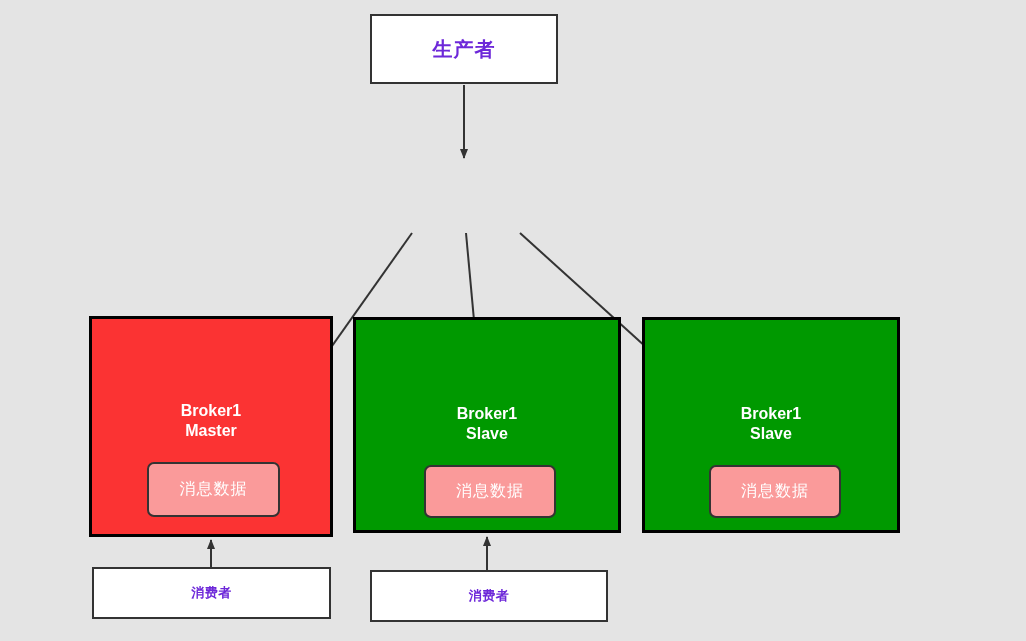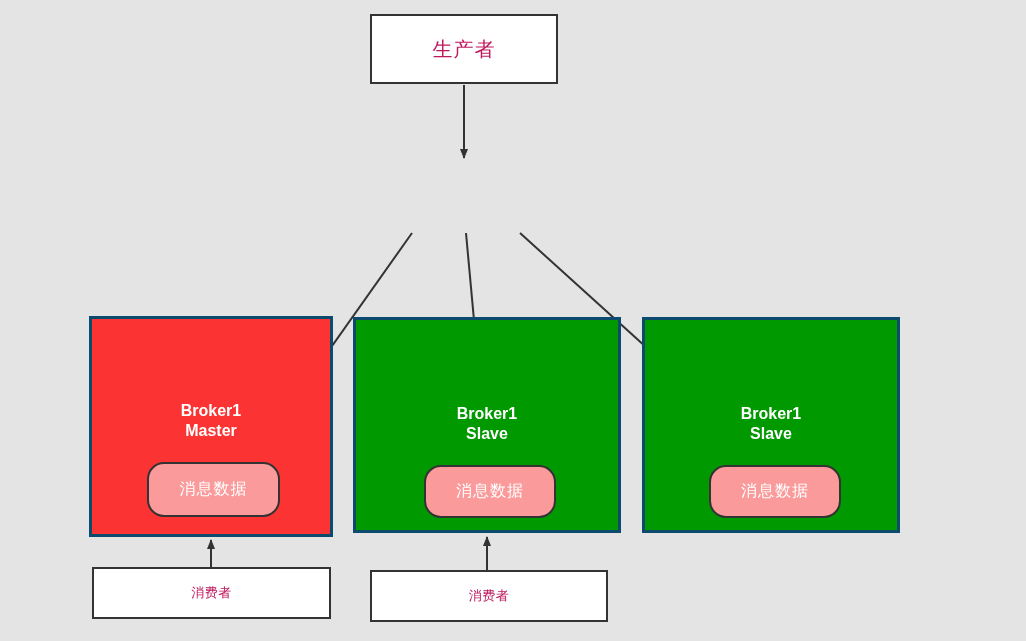--- a/index.html
+++ b/index.html
@@ -32,31 +32,31 @@
     display: flex;
     align-items: center;
     justify-content: center;
     text-align: center;
   }
   .plain-box {
     background: #ffffff;
     border: 2px solid #333333;
   }
   .plain-box .label {
-    color: #be185d;
+    color: #6d28d9;
     font-size: 20px;
-    font-weight: 400;
+    font-weight: 700;
     letter-spacing: 1px;
   }
   .consumer-box .label {
     font-size: 13px;
     letter-spacing: 0.5px;
   }
   .broker-box {
-    border: 3px solid #0c4a6e;
+    border: 3px solid #000000;
     flex-direction: column;
     justify-content: flex-start;
   }
   .broker-red { background: #fb3333; }
   .broker-green { background: #009900; }
   .broker-title {
     color: #ffffff;
     font-weight: bold;
     font-size: 16px;
     line-height: 20px;
@@ -68,21 +68,21 @@
     display: flex;
     align-items: center;
     justify-content: center;
     flex: 0 0 auto;
   }
   .data-chip {
     position: absolute;
     box-sizing: border-box;
     background: #fa9a9a;
     border: 2px solid #333333;
-    border-radius: 17px;
+    border-radius: 7px;
     display: flex;
     align-items: center;
     justify-content: center;
   }
   .data-chip .label {
     color: #ffffff;
     font-size: 16px;
     letter-spacing: 1px;
   }
 </style>

